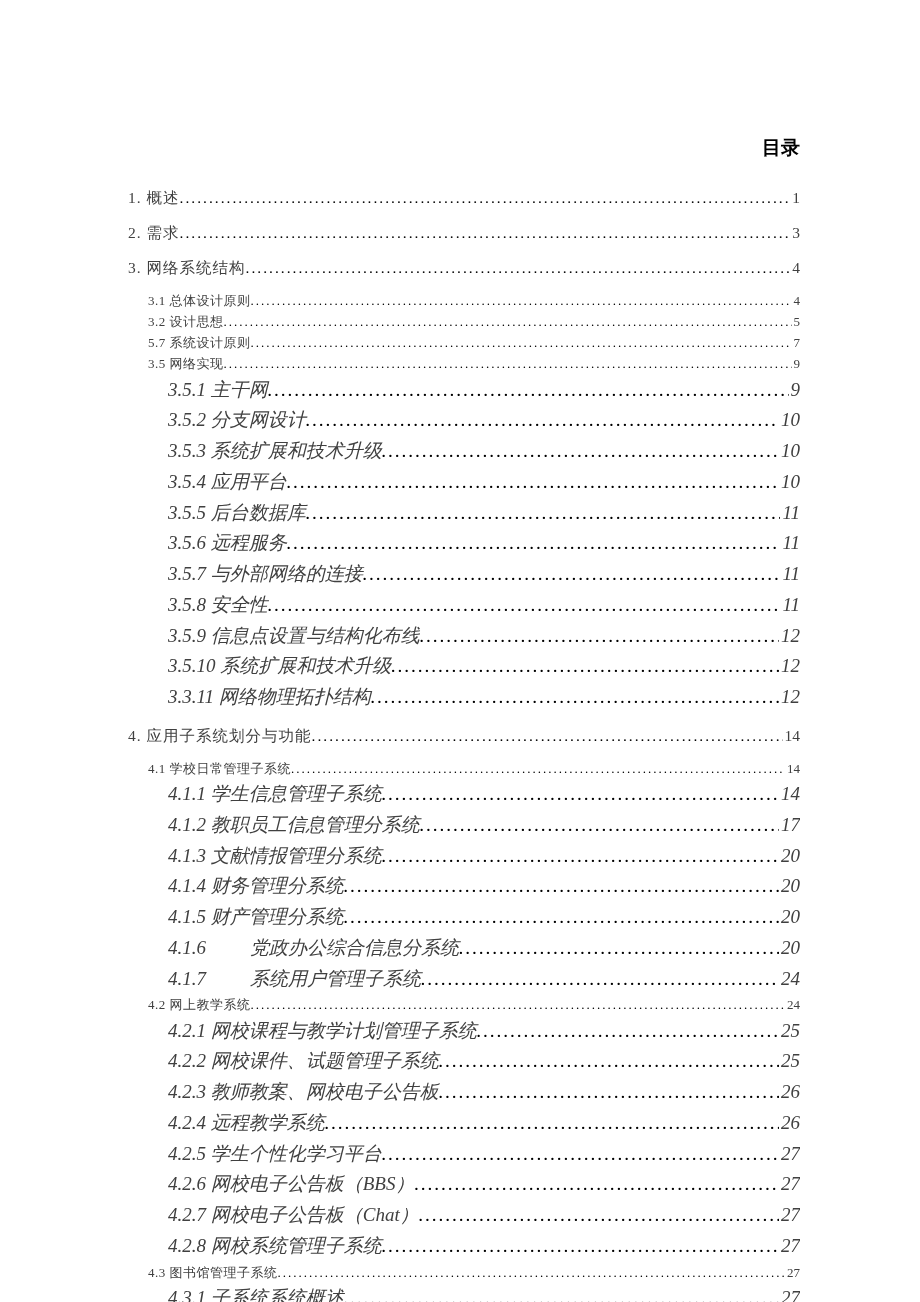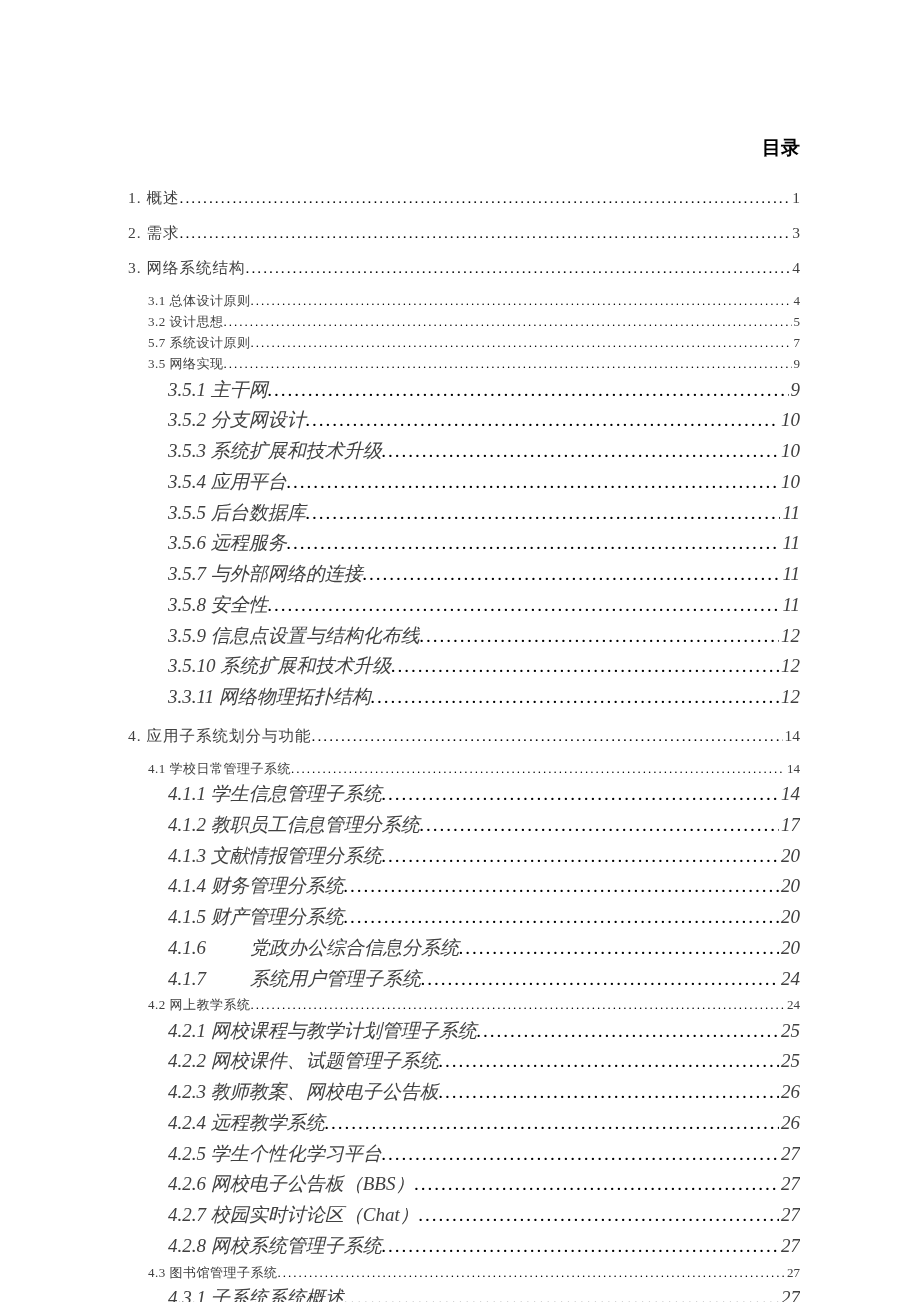--- a/index.html
+++ b/index.html
@@ -249,21 +249,21 @@
         <span class="toc-label">4.2.5 学生个性化学习平台</span>
         <span class="dots"></span>
         <span class="page-num">27</span>
       </div>
       <div class="toc-line level-3">
         <span class="toc-label">4.2.6 网校电子公告板（BBS）</span>
         <span class="dots"></span>
         <span class="page-num">27</span>
       </div>
       <div class="toc-line level-3">
-        <span class="toc-label">4.2.7 校园实时讨论区（Chat）</span>
+        <span class="toc-label">4.2.7 网校电子公告板（Chat）</span>
         <span class="dots"></span>
         <span class="page-num">27</span>
       </div>
       <div class="toc-line level-3">
         <span class="toc-label">4.2.8 网校系统管理子系统</span>
         <span class="dots"></span>
         <span class="page-num">27</span>
       </div>
       <div class="toc-line level-2">
         <span class="toc-label">4.3 图书馆管理子系统</span>

